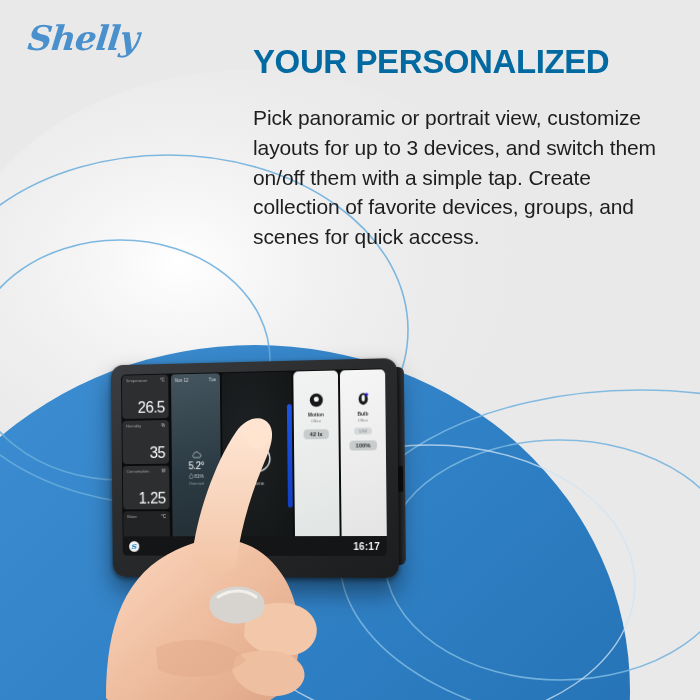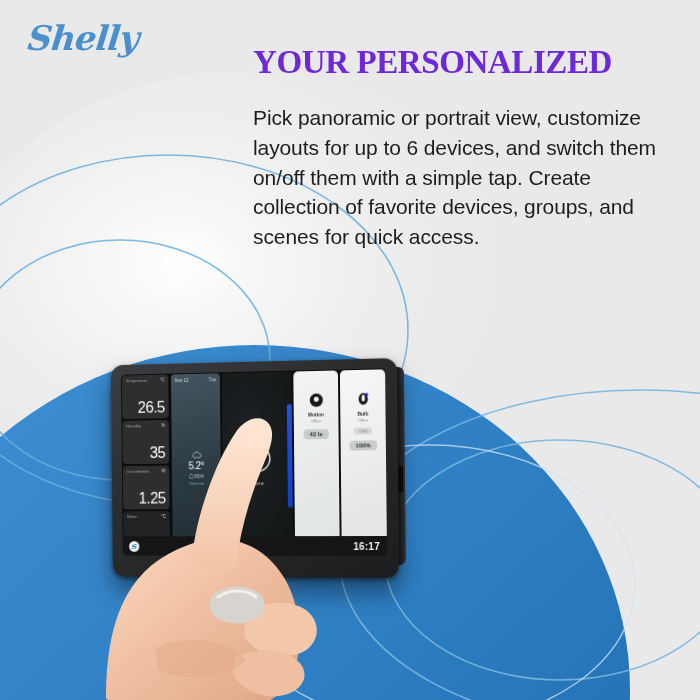--- a/index.html
+++ b/index.html
@@ -19,22 +19,22 @@
     font-family:"DejaVu Serif", serif;
     font-style:italic; font-weight:bold;
     font-size:34px; letter-spacing:-1px;
     color:#4a90cd;
     transform:skewX(-6deg);
   }
 
   
   .copy { position:absolute; left:253px; top:44px; width:430px; z-index:5; }
   .headline-1 {
-    font-size:33px; font-weight:bold; color:#6d28d9;
-    letter-spacing:-0.4px; line-height:1.12;font-family:Liberation Serif, serif;
+    font-size:33px; font-weight:bold; color:#0369a1;
+    letter-spacing:-0.4px; line-height:1.12;
   }
   .headline-2 {
     font-size:33px; font-weight:bold; color:#4f95d1;
     letter-spacing:-0.4px; line-height:1.12; margin-top:2px;
   }
   .paragraph {
     margin-top:22px; font-size:21px; line-height:1.42;
     color:#1e1e1e; letter-spacing:-0.1px;
   }
 
@@ -184,21 +184,21 @@
   </g>
   <g fill="none" stroke="#cfe3f3" stroke-width="1.4" opacity="0.75">
     <ellipse cx="430" cy="585" rx="205" ry="140"></ellipse>
   </g>
 </svg>
 
 <div class="brand">Shelly</div>
 
 <div class="copy">
   <div class="headline-1">YOUR PERSONALIZED</div>
-  <div class="paragraph">Pick panoramic or portrait view, customize layouts for up to 6 devices, and switch them on/off them with a simple tap. Create collection of favorite devices, groups, and scenes for quick access.</div>
+  <div class="paragraph">Pick panoramic or portrait view, customize layouts for up to 3 devices, and switch them on/off them with a simple tap. Create collection of favorite devices, groups, and scenes for quick access.</div>
 </div>
 
 <div class="device-wrap">
   <div class="device-side"></div>
   <div class="device-button"></div>
 
   <div class="device-bezel">
     <div class="screen">
 
       <div class="col-sensors">

